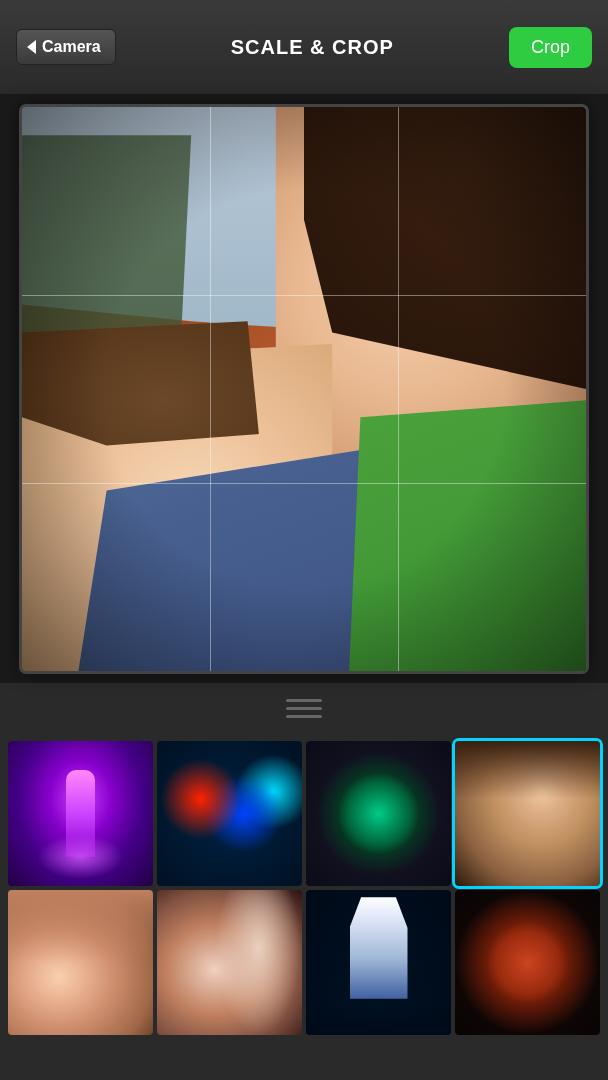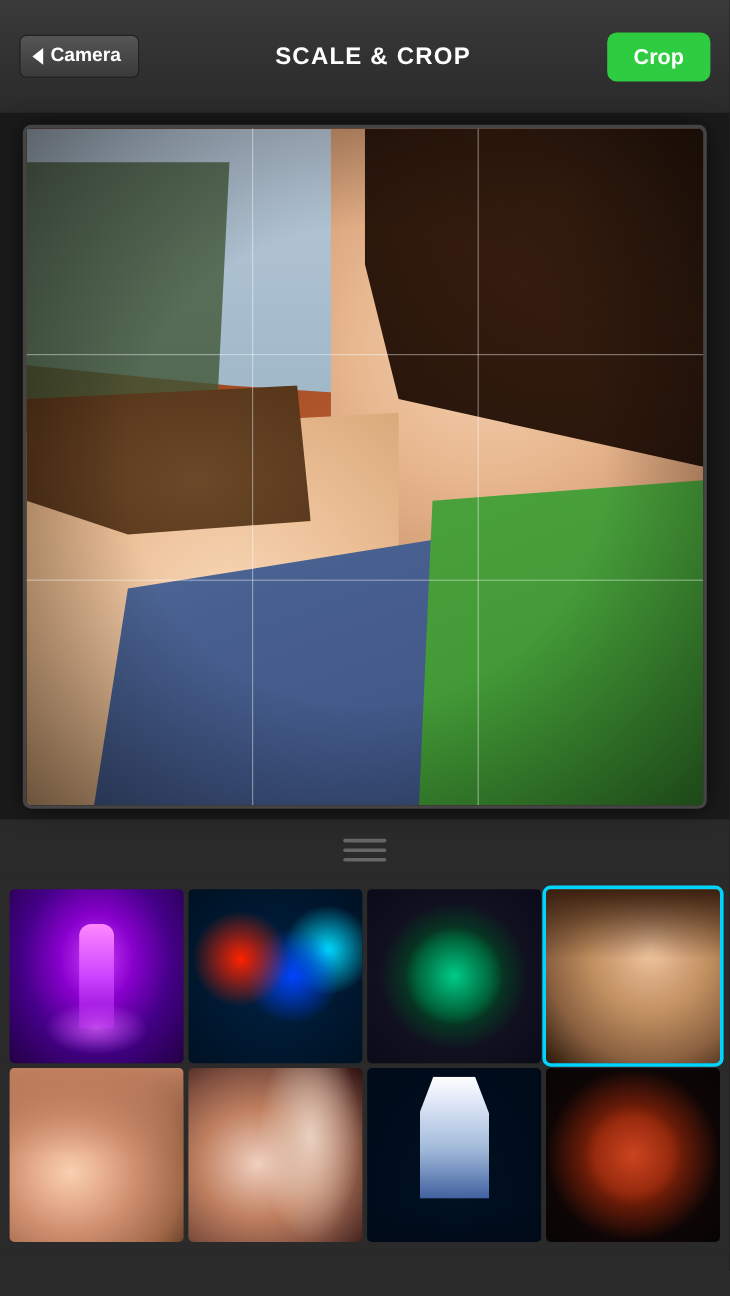--- a/index.html
+++ b/index.html
@@ -58,21 +58,21 @@
       text-transform: uppercase;
       text-align: center;
     }
 
     .crop-btn {
       background: #2ecc40;
       border: none;
       border-radius: 8px;
       color: #fff;
       font-size: 18px;
-      font-weight: 700;
+      font-weight: 400;
       padding: 10px 22px;
       cursor: pointer;
     }
 
     
     .image-container {
       width: 608px;
       height: 588px;
       background: #1a1a1a;
       display: flex;

